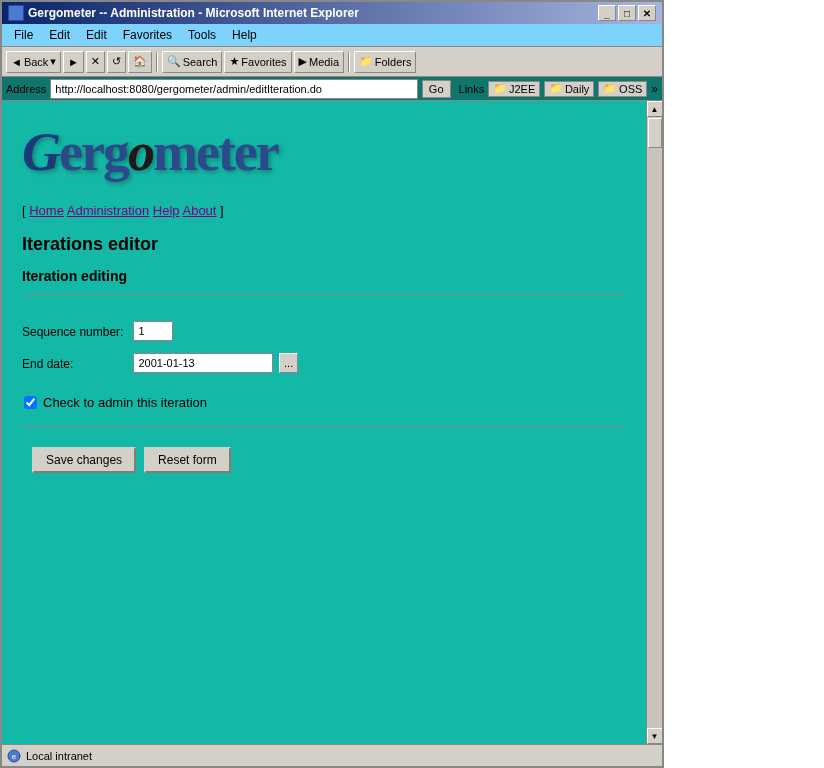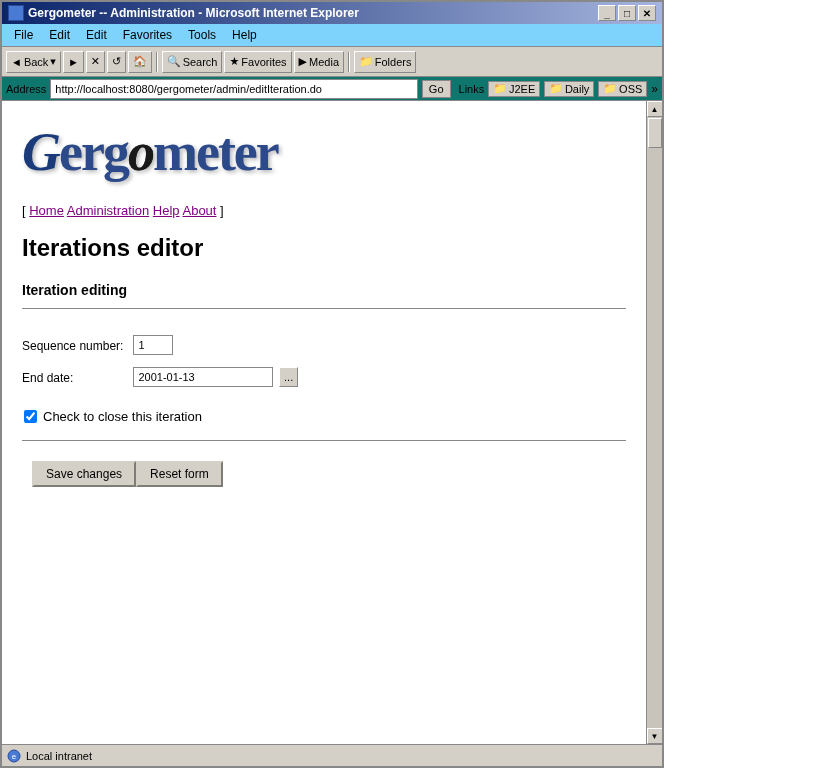--- a/index.html
+++ b/index.html
@@ -157,21 +157,21 @@
     }
 
     .scrollbar-area {
       display: flex;
       flex: 1;
       overflow: hidden;
     }
 
     .main-content {
       flex: 1;
-      background: #ffffff;
+      background: #14b8a6;
       padding: 10px 20px;
       overflow-y: auto;
     }
 
     
     .logo-area {
       margin-bottom: 10px;
       padding: 10px 0;
     }
 
@@ -193,23 +193,23 @@
     }
 
     .nav-bar a {
       color: #800080;
       text-decoration: underline;
       cursor: pointer;
     }
 
     
     .page-title {
-      font-size: 24px;
+      font-size: 18px;
       font-weight: bold;
-      margin-bottom: 20px;
+      margin-bottom: 13px;
     }
 
     .section-title {
       font-size: 14px;
       font-weight: bold;
       margin-bottom: 10px;
     }
 
     .divider {
       border: none;
@@ -269,21 +269,21 @@
       margin-bottom: 16px;
       padding-left: 2px;
     }
 
     .checkbox-label {
       font-size: 13px;
     }
 
     .button-row {
       display: flex;
-      gap: 0;
+      gap: 8px;
       padding-left: 10px;
     }
 
     .form-btn {
       background: #d4d0c8;
       border: 2px outset #d4d0c8;
       padding: 4px 12px;
       font-size: 12px;
       cursor: pointer;
       font-family: Arial, sans-serif;
@@ -442,21 +442,21 @@
           <td>
             <input type="text" class="form-input date-input" value="2001-01-13" style="">
             <button class="calendar-btn">...</button>
           </td>
         </tr>
       </tbody>
         </table>
 
       <div class="checkbox-row">
         <input type="checkbox" checked="" style="">
-        <span class="checkbox-label">Check to close this iteration</span>
+        <span class="checkbox-label">Check to admin this iteration</span>
       </div>
 
       <hr class="divider">
 
       <div class="button-row">
         <button class="form-btn">Save changes</button>
         <button class="form-btn">Reset form</button>
       </div>
     </div>
 

